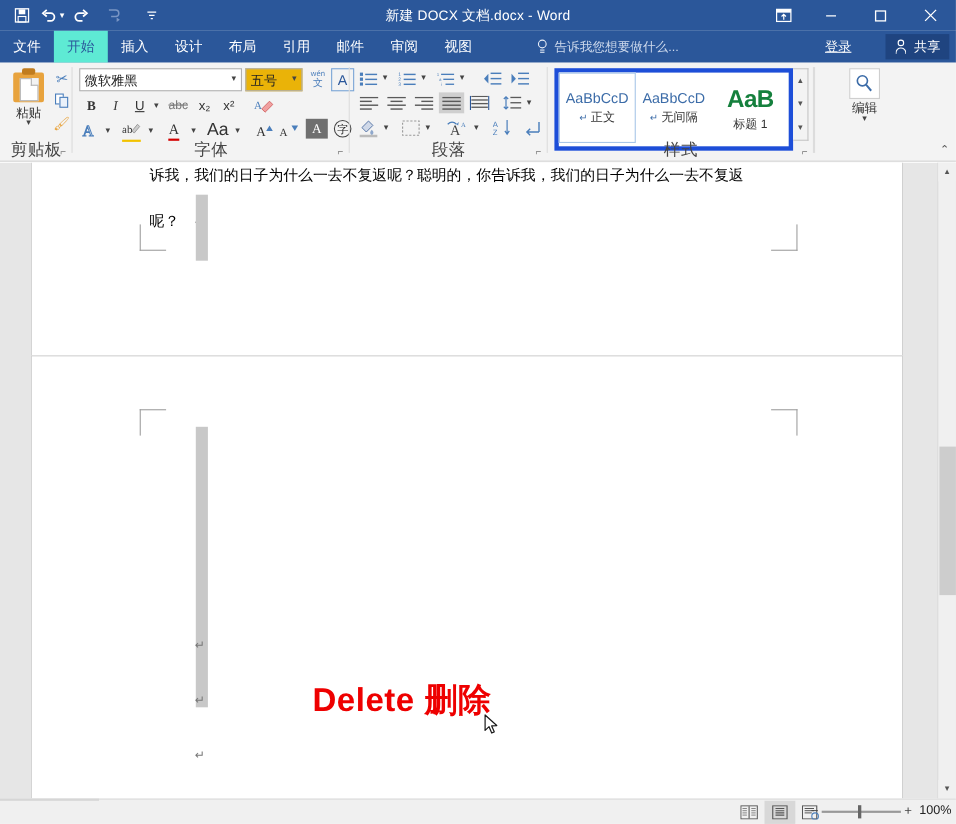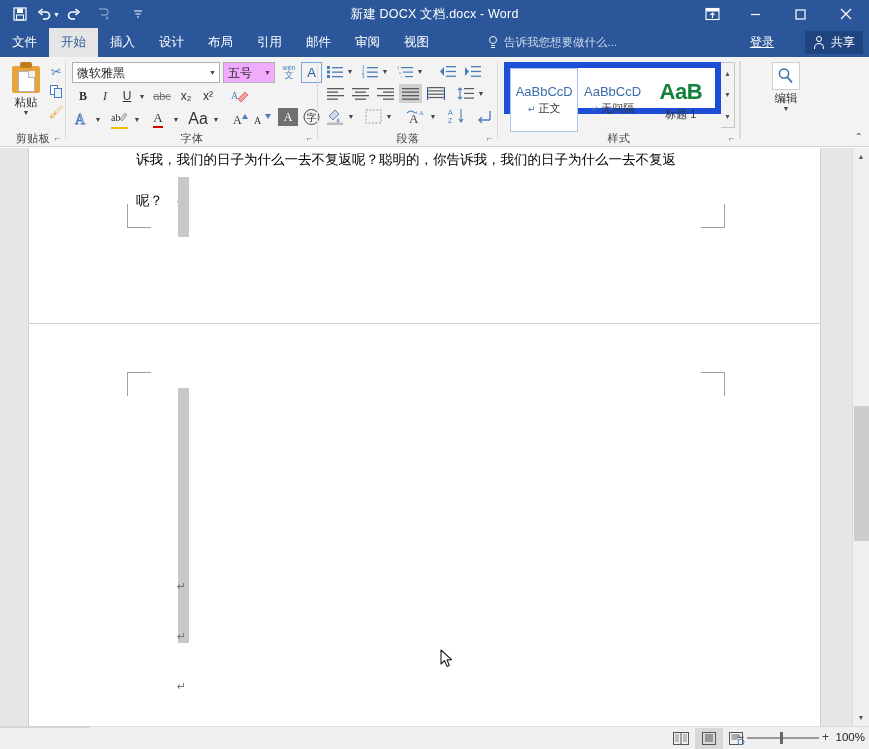--- a/index.html
+++ b/index.html
@@ -40,21 +40,21 @@
   
   .tabbar {
     position: absolute; top: 28px; left: 0; width: 869px; height: 29px;
     background: #2b579a;
   }
   .tabs { position: absolute; left: 0; top: 0; display: flex; height: 29px; }
   .tab {
     height: 29px; padding: 0 12px; display: flex; align-items: center;
     color: #ffffff; font-size: 12.5px; white-space: nowrap;
   }
-  .tab.active { background: #e5e5e5; color: #2b579a; text-align: center; }
+  .tab.active { background: #5eead4; color: #2b579a; text-align: center; }
   .tellme {
     position: absolute; left: 487px; top: 0; height: 29px;
     display: flex; align-items: center; gap: 5px;
     color: #cdd9ec; font-size: 11.5px;
   }
   .bulb { width: 12px; height: 14px; position: relative; display:inline-block; }
   .bulb-top {
     position:absolute; left:2px; top:0; width:8px; height:8px;
     border:1.3px solid #e8eef8; border-radius:50%;
   }
@@ -76,21 +76,21 @@
   .person-body { position:absolute; left:1px; top:7px; width:10px; height:6px; border:1.3px solid #fff; border-bottom:none; border-radius:6px 6px 0 0;}
 
   
   .ribbon {
     position: absolute; top: 57px; left: 0; width: 869px; height: 90px;
     background: #f3f3f3; border-bottom: 1px solid #d4d4d4;
   }
   .group { position: absolute; top: 0; height: 90px; }
   .group-label {
     position: absolute; bottom: 1px; width: 100%; text-align: center;
-    font-size: 11px; color: #444; letter-spacing: .5px;
+    font-size: 15px; color: #444; letter-spacing: .5px;
   }
   .group-sep { position: absolute; top: 4px; width: 1px; height: 78px; background: #dcdcdc; }
   .dlg-launcher {
     position: absolute; bottom: 3px; right: 3px; width: 11px; height: 11px;
     font-size: 9px; color: #777; line-height: 11px; text-align: center;
   }
 
   
   .g-clip { left: 0; width: 66px; }
   .paste-btn {
@@ -116,21 +116,21 @@
 
   
   .g-font { left: 66px; width: 252px; }
   .fontname {
     position: absolute; left: 6px; top: 5px; width: 148px; height: 21px;
     border: 1px solid #b0b0b0; background: #fff;
     font-size: 12px; color: #222; padding: 2px 14px 0 4px; white-space: nowrap; overflow: hidden;
   }
   .fontsize {
     position: absolute; left: 157px; top: 5px; width: 52px; height: 21px;
-    border: 1px solid #b0b0b0; background: #f0abfc;
+    border: 1px solid #b0b0b0; background: #eab308;
     font-size: 12px; color: #222; padding: 2px 14px 0 4px; white-space: nowrap; overflow:hidden;
   }
   .combo-caret { position: absolute; right: 3px; top: 6px; font-size: 7px; color: #444; }
   .fbtn {
     position: absolute; display: flex; align-items: center; justify-content: center;
     font-size: 12px; color: #333;
   }
   .phonetic { position:absolute; left:213px; top:5px; width:20px; height:21px; font-size:8px; color:#4a7ebb; text-align:center; line-height:9px; padding-top:2px;}
   .charbox { position:absolute; left:235px; top:5px; width:21px; height:21px; border:1px solid #7aa5d6; display:flex; align-items:center; justify-content:center; font-size:13px; color:#2b579a;}
   .row2 { top: 29px; height: 20px; }
@@ -141,22 +141,22 @@
   .graybox { background:#6f6f6f; color:#fff; }
 
   
   .g-para { left: 318px; width: 180px; }
   .pbtn { position: absolute; display:flex; align-items:center; justify-content:center; }
   .pbtn.sel { background:#cfcfcf; }
 
   
   .g-styles { left: 498px; width: 242px; }
   .stylebox {
-    position: absolute; left: 6px; top: 5px; width: 217px; height: 52px;
-    border: 6px solid #1d4ed8; background: #fff; display: flex;
+    position: absolute; left: 6px; top: 5px; width: 217px; height: 75px;
+    border: 4px solid #1d4ed8; background: #fff; display: flex;
   }
   .style-item {
     width: 72px; height: 64px; display: flex; flex-direction: column;
     align-items: center; justify-content: center; gap: 2px;
   }
   .style-item.active { border: 1.5px solid #a8c6e8; background:#fff; }
   .style-prev { font-size: 13px; color: #3c6ca8; white-space: nowrap; overflow:hidden; }
   .style-prev.h1 { font-size: 22px; font-weight: bold; color: #15803d; letter-spacing:-.5px;}
   .style-name { font-size: 11px; color: #333; white-space: nowrap; }
   .style-name .pm { color: #3c6ca8; font-size: 9px; }
@@ -647,20 +647,21 @@
         <i style="right:0; top:0; width:1.2px; height:24px;"></i>
           <i style="right:0; top:0; width:24px; height:1.2px;"></i>
       </div>
 
       <div class="selbar" style="left:149px; top:64px; width:11px; height:255px;"></div>
 
       <div class="doc-line pilcrow" style="left:148px; top:256px;">↵</div>
       <div class="doc-line pilcrow" style="left:148px; top:306px;">↵</div>
       <div class="doc-line pilcrow" style="left:148px; top:356px;">↵</div>
 
+      <div class="delete-text" style="left:255px; top:292px;">Delete 删除</div>
 
       <div class="cursor-arrow" style="left:411px; top:325px;">
         <svg width="13" height="20" viewBox="0 0 13 20">
             <path d="M1 1 L1 15 L4.6 11.6 L7 17.4 L9.3 16.3 L7 10.9 L11.6 10.6 Z" fill="#ffffff" stroke="#1a1a1a" stroke-width="1.1" stroke-linejoin="round"></path>
           </svg>
       </div>
     </div>
   </div>
 
   <div class="vscroll">

